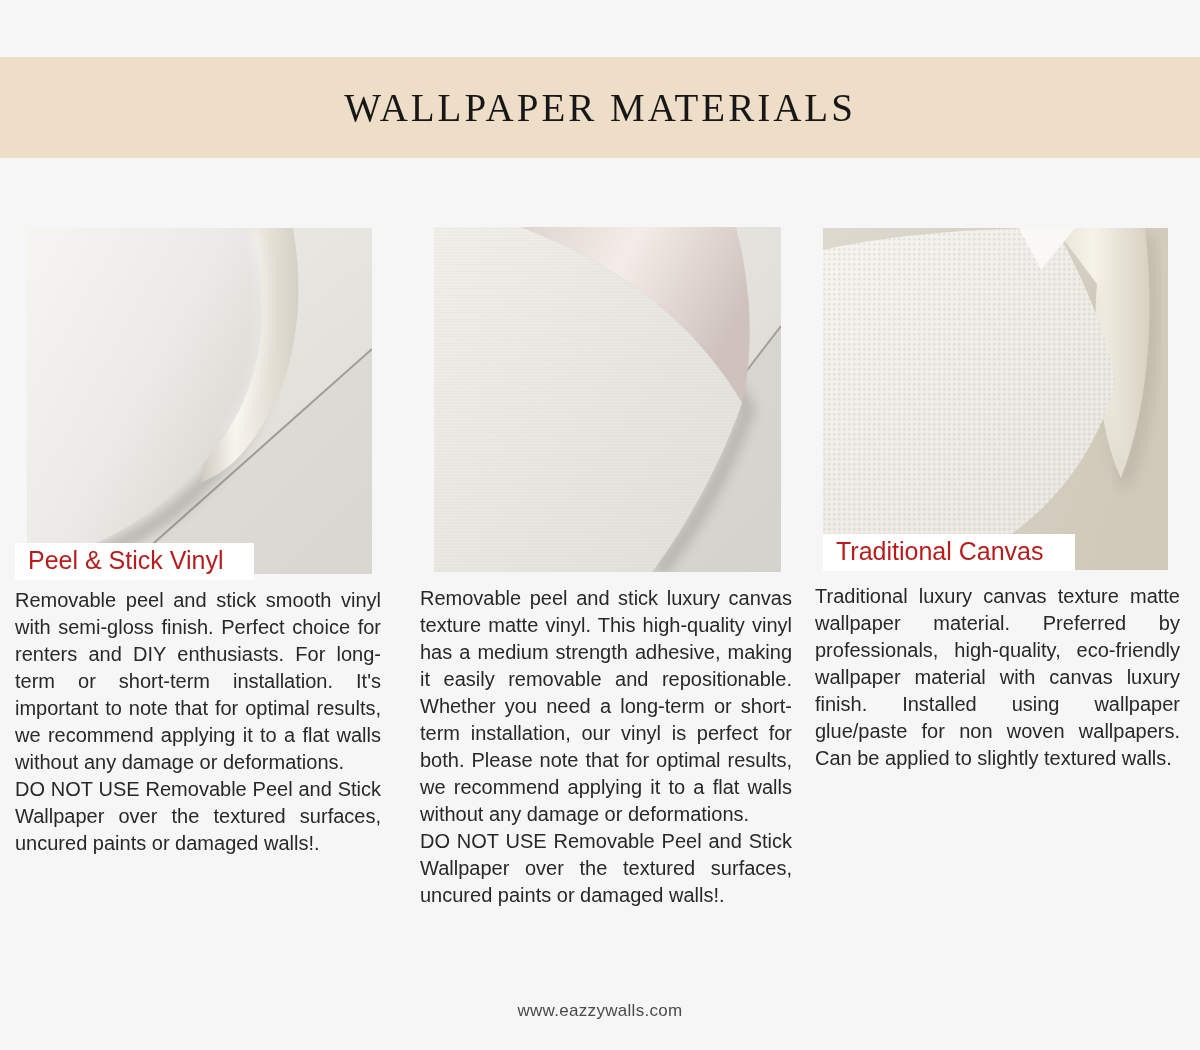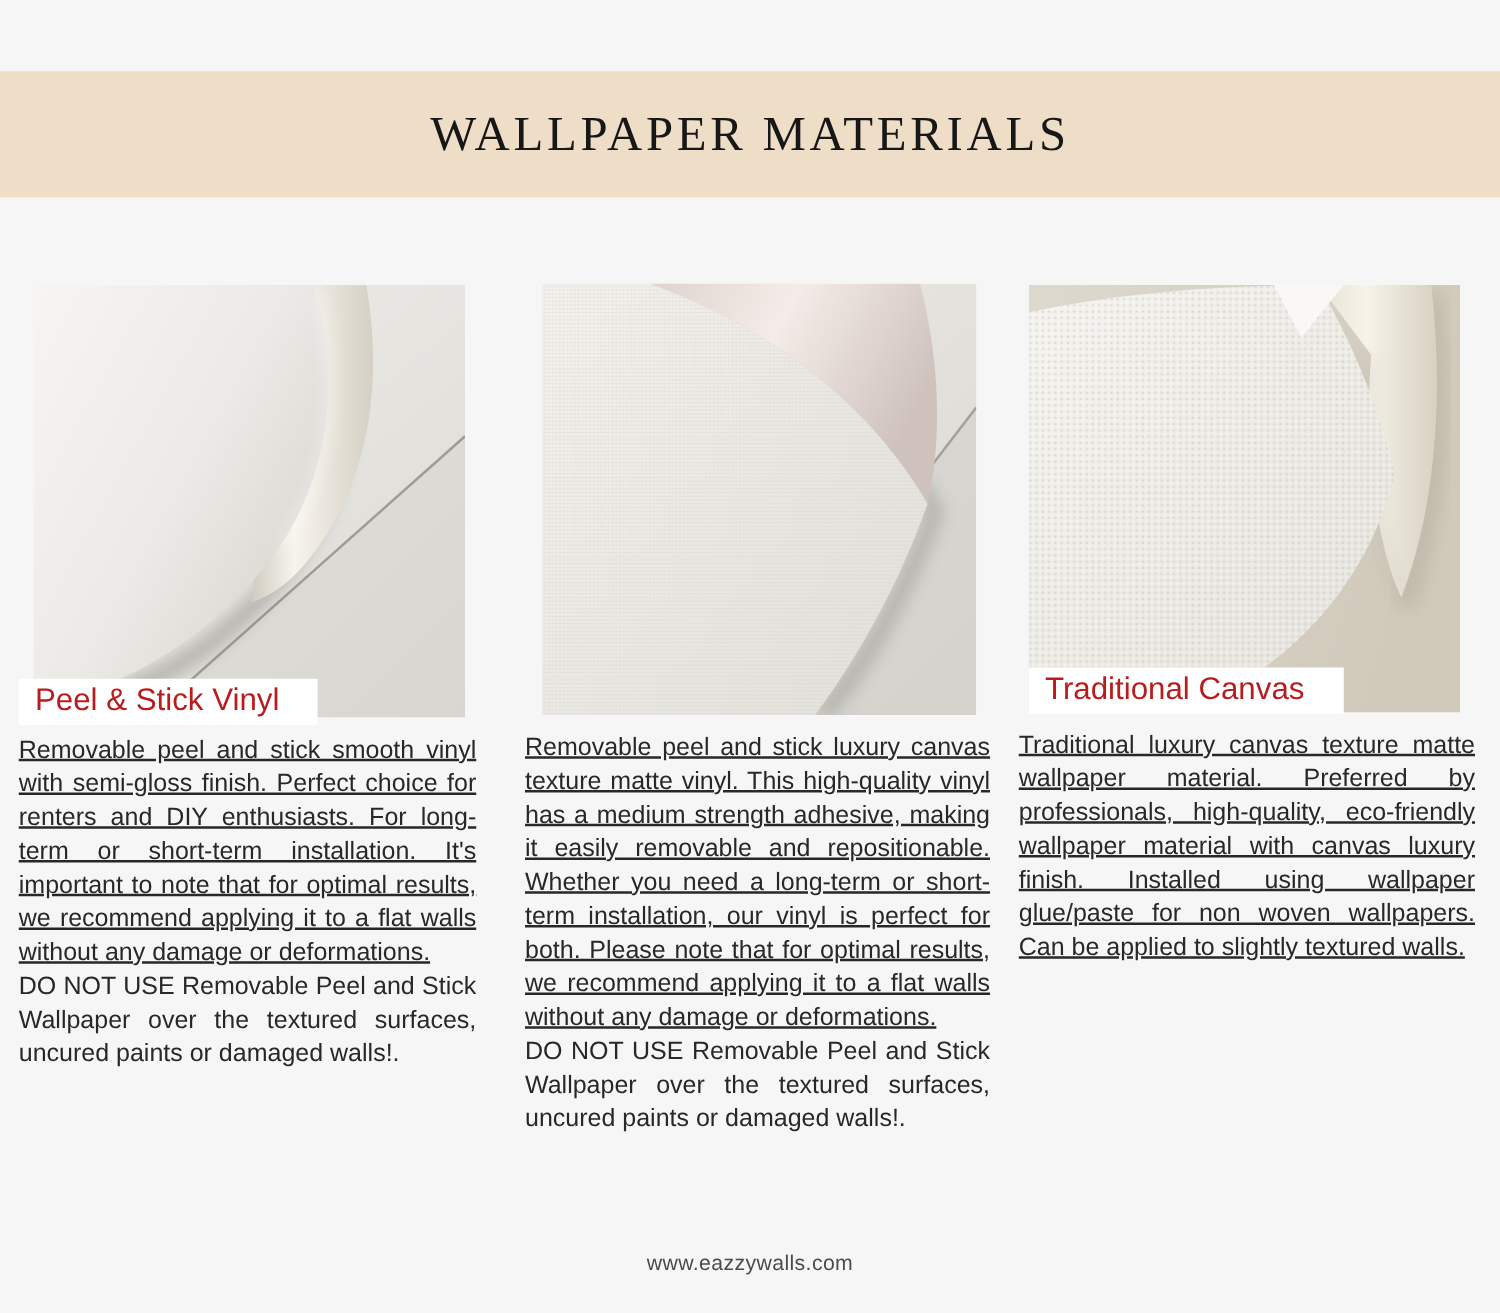--- a/index.html
+++ b/index.html
@@ -44,21 +44,20 @@
   }
   #col-1 .label-box{left:-12px;top:315px;}
   #col-2 .label-box{left:-4px;top:314px;}
   #col-3 .label-box{left:0px;top:294px;margin-top:12px;}
   .desc{
     margin:13px 0 0 0;
     font-size:20px;
     line-height:27px;
     text-align:justify;
     color:#282828;
-    text-decoration:underline;
   }
   .warning{
     margin:0;
     font-size:20px;
     line-height:27px;
     text-align:justify;
     color:#282828;
     text-decoration-thickness:2px;
     text-underline-offset:4px;
   }

